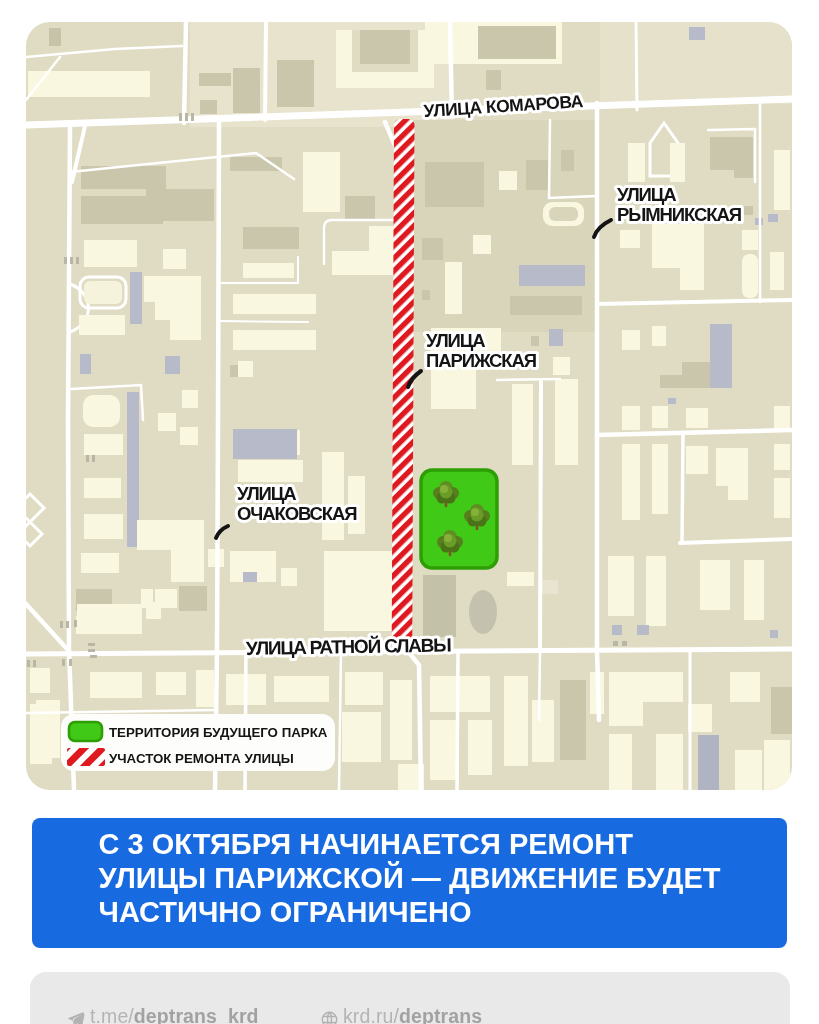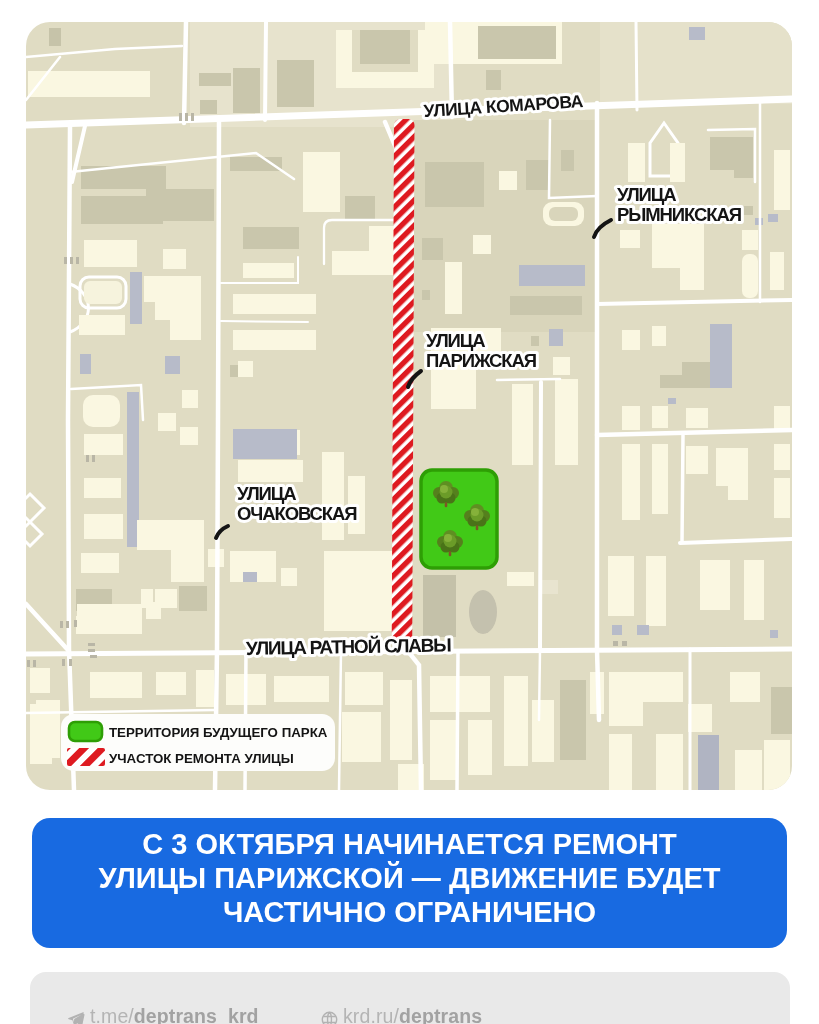--- a/index.html
+++ b/index.html
@@ -1,18 +1,18 @@
 <!DOCTYPE html>
 <html><head>
 <meta charset="utf-8">
 <style>
   html,body{margin:0;padding:0;background:#ffffff;width:819px;height:1024px;overflow:hidden;}
   body{font-family:"Liberation Sans", sans-serif;position:relative;}
   .lbl{font-family:"Liberation Sans", sans-serif;font-weight:bold;fill:#141414;}
-  #banner{position:absolute;left:32px;top:818px;width:755px;height:130px;background:#186ae1;border-radius:18px;color:#ffffff;font-weight:bold;font-size:29px;line-height:34px;text-align:center;display:flex;align-items:center;justify-content:center;}
+  #banner{position:absolute;left:32px;top:818px;width:755px;height:130px;background:#186ae1;border-radius:8px;color:#ffffff;font-weight:bold;font-size:29px;line-height:34px;display:flex;align-items:center;justify-content:center;}
   #banner div{margin-bottom:11px;}
   #footer{position:absolute;left:30px;top:972px;width:760px;height:52px;background:#e9e9e9;border-radius:16px 16px 0 0;color:#b4b4b4;font-size:19.5px;letter-spacing:0.1px;}
   .fitem{position:absolute;top:0;height:56px;display:flex;align-items:flex-end;}
   #footer b{color:#a2a2a2;}
   .fitem svg{margin-right:5px;}
 </style>
 </head>
 <body>
 
 <svg id="map" width="819" height="1024" viewBox="0 0 819 1024" style="position:absolute;left:0;top:0;">

